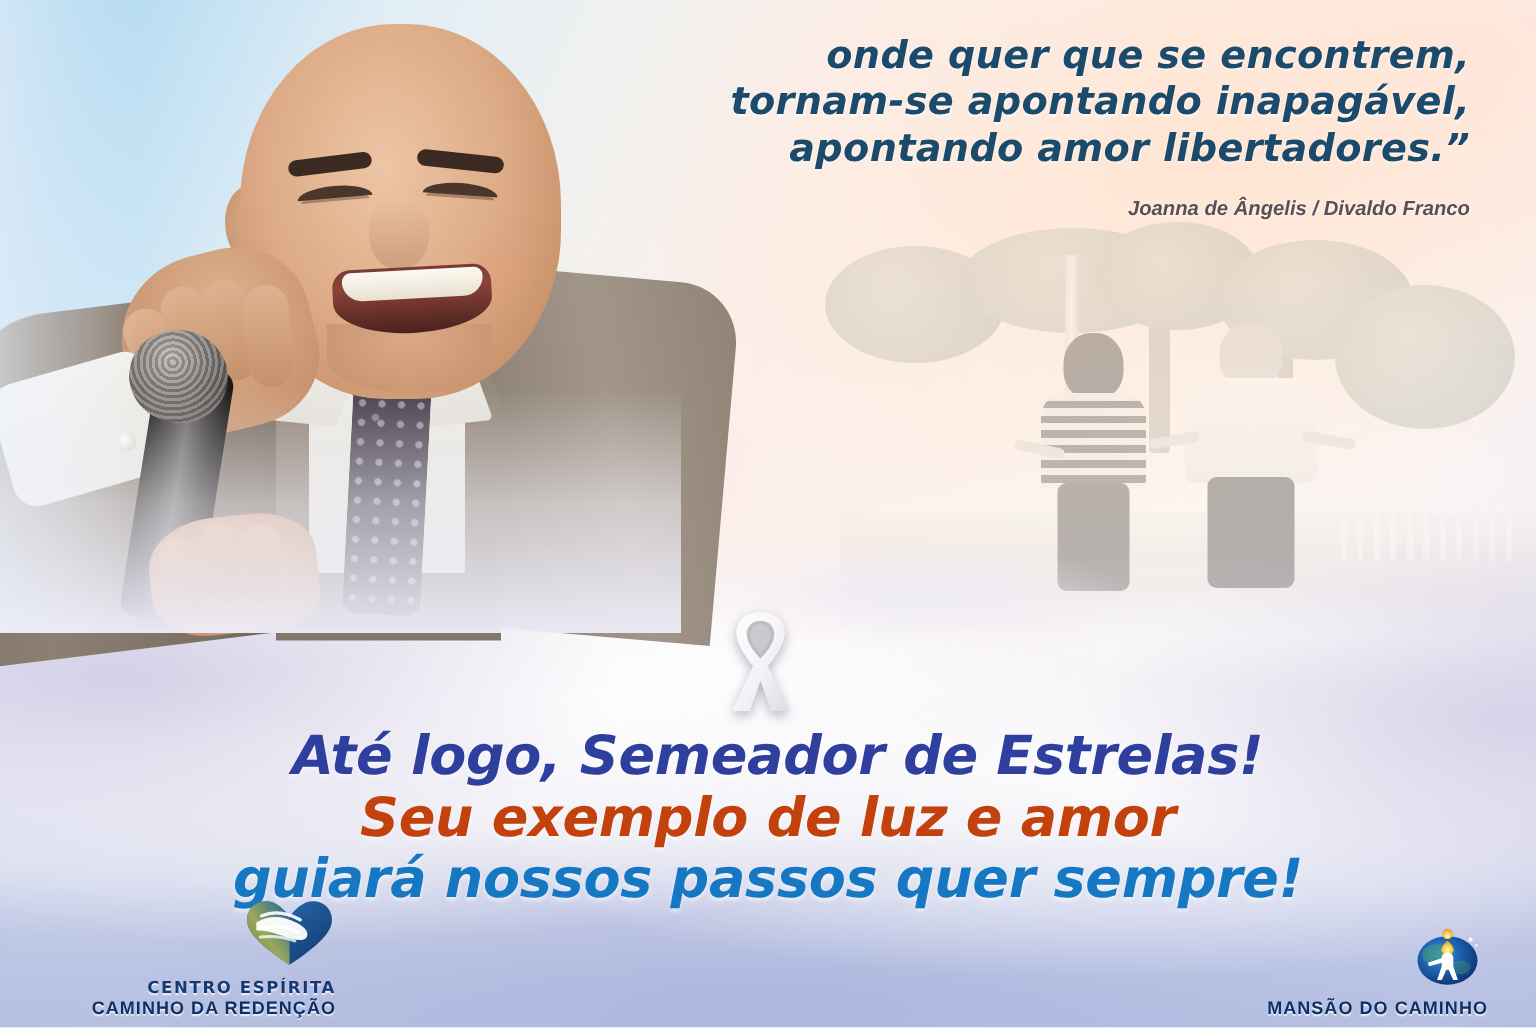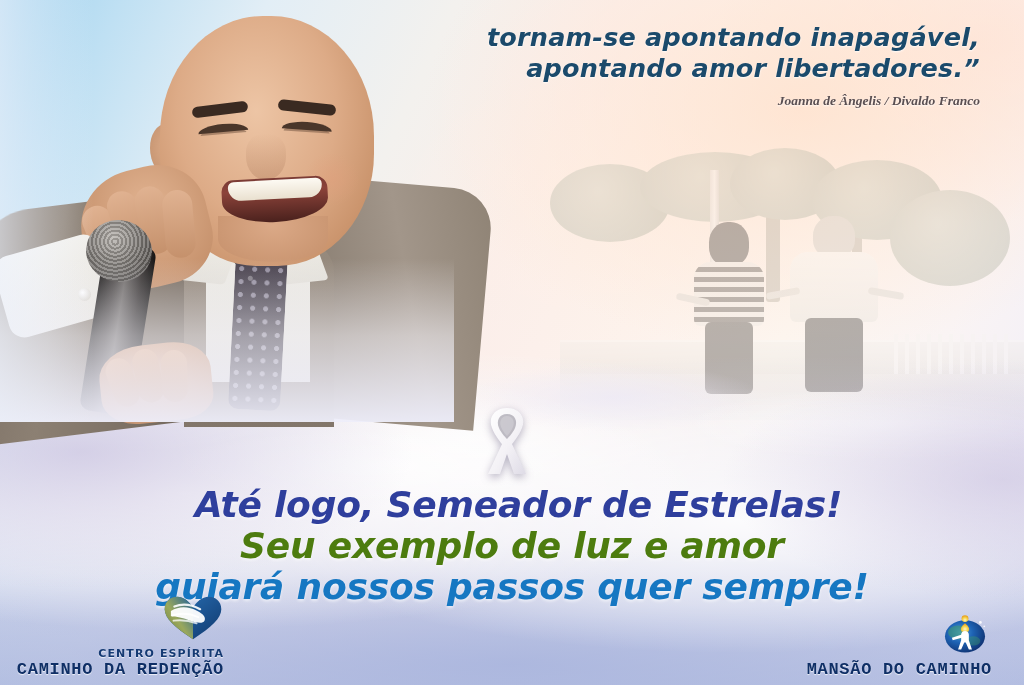--- a/index.html
+++ b/index.html
@@ -316,22 +316,22 @@
   #quote .q-line {
     font-family:"DejaVu Sans", sans-serif;
     font-style:italic; font-weight:bold;
     font-size:25.5px; line-height:31px;
     letter-spacing:.2px;
     color:#1b4a6b;
     white-space:nowrap;
     text-shadow:0 1px 2px rgba(255,255,255,.85);
   }
   #quote-attr {
-    margin-top:9px;
-    font-family:Liberation Serif, serif;
+    margin-top:16px;
+    font-family:Liberation Sans, sans-serif;
     font-style:italic; font-weight:bold;
     font-size:13.5px; color:#5a4f52;
     text-shadow:0 1px 2px rgba(255,255,255,.9);
   }
 
   
   #ribbon {
     position:absolute; left:478px; top:404px; width:58px; height:74px;
     filter:drop-shadow(0 3px 4px rgba(80,70,110,.40));
   }
@@ -342,37 +342,37 @@
     text-align:center;
   }
   #headline .h-line {
     font-family:"DejaVu Sans", sans-serif;
     font-weight:bold; font-style:italic;
     font-size:36px; line-height:41px;
     letter-spacing:-.2px;
     text-shadow:0 2px 3px rgba(255,255,255,.55);
   }
   #h-line-1 { color:#2f3f9d;margin-left:13px; }
-  #h-line-2 { color:#4d7c0f; }
+  #h-line-2 { color:#c2410c; }
   #h-line-3 { color:#1677c2; }
 
   
   .logo { position:absolute; bottom:6px; text-align:right; }
   #logo-left  { left:12px;  width:212px; }
   #logo-right { right:32px; width:212px; }
   .logo .mark { display:block; margin:0 auto 2px; }
   .logo .l1 {
     font-family:"DejaVu Sans", sans-serif;
     font-weight:bold; font-size:11px; letter-spacing:1.1px;
     color:#153a73;
     text-shadow:0 1px 1px rgba(255,255,255,.8);
   }
   .logo .l2 {
-    font-family:Liberation Mono, monospace;
-    font-weight:bold; font-size:17px; letter-spacing:.7px;
+    font-family:Liberation Sans, sans-serif;
+    font-weight:bold; font-size:12px; letter-spacing:.7px;
     color:#0f2f66;
     text-shadow:0 1px 1px rgba(255,255,255,.8);
   }
 </style>
 </head>
 <body>
 
 <div id="poster">
 
   <div class="bg-layer" id="bg-sky"></div>
@@ -443,20 +443,21 @@
     <div class="shape p-mic-hand">
       <div class="p-finger" style="left:10px; top:10px; width:26px; height:50px; transform:rotate(-14deg);"></div>
       <div class="p-finger" style="left:36px; top:4px;  width:26px; height:54px; transform:rotate(-6deg);"></div>
       <div class="p-finger" style="left:62px; top:8px;  width:26px; height:52px; transform:rotate(4deg);"></div>
     </div>
   </div>
   <div id="portrait-fade"></div>
   <div id="portrait-fade-l"></div>
 
   <div id="quote">
+    <div class="q-line">onde quer que se encontrem,</div>
     <div class="q-line">tornam-se apontando inapagável,</div>
     <div class="q-line">apontando amor libertadores.”</div>
     <div id="quote-attr">Joanna de Ângelis / Divaldo Franco</div>
   </div>
 
   <div id="ribbon">
     <svg viewBox="0 0 58 74" width="58" height="74" aria-hidden="true">
       <defs>
         <linearGradient id="ribGrad" x1="0" y1="0" x2="1" y2="1">
           <stop offset="0%" stop-color="#ffffff"></stop>

